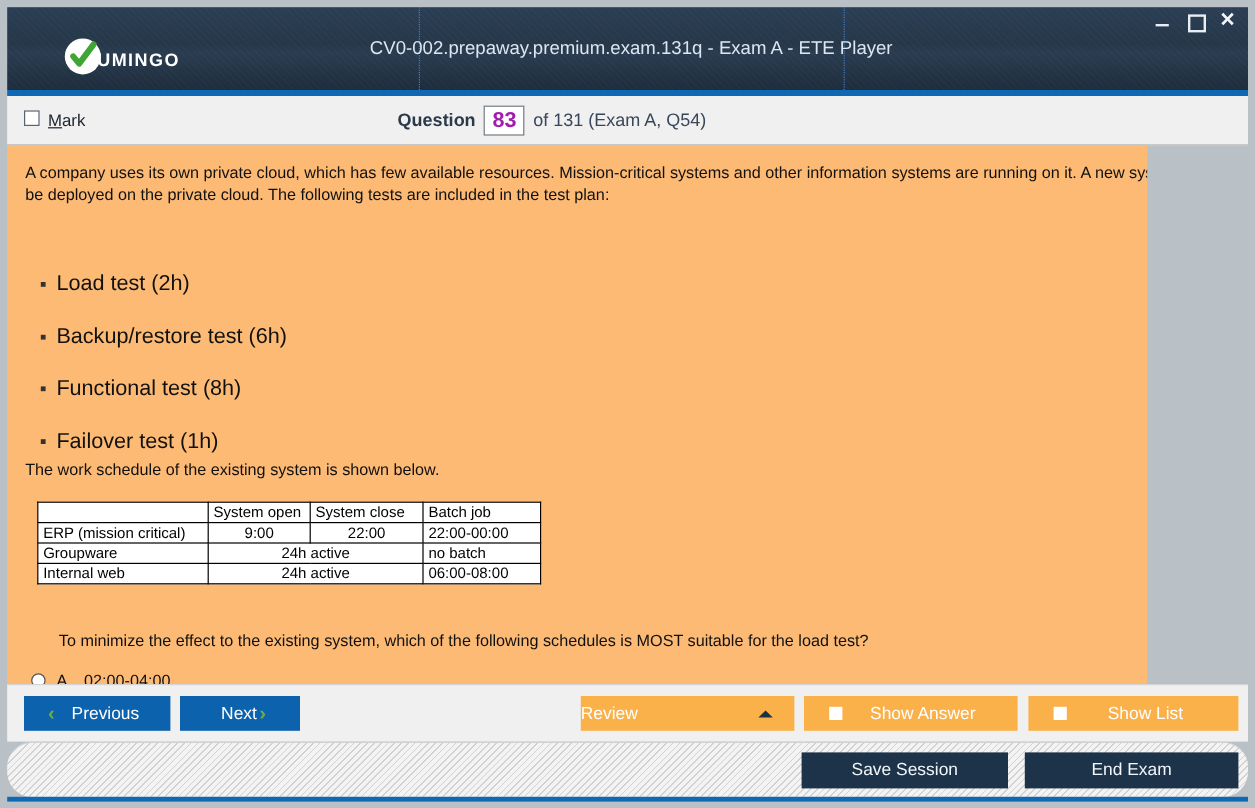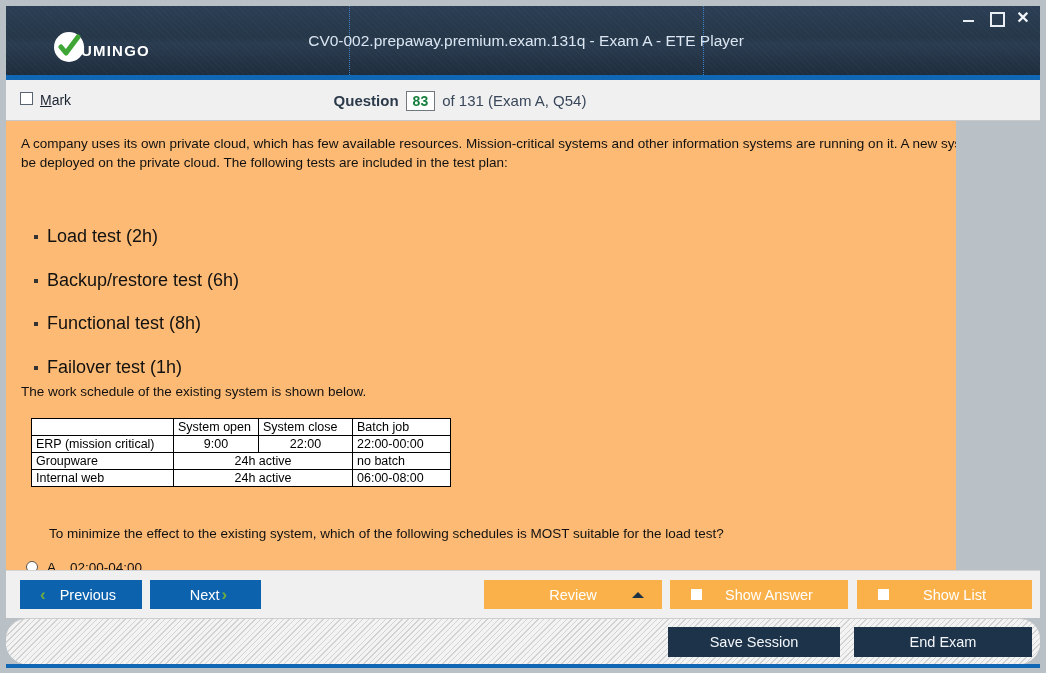--- a/index.html
+++ b/index.html
@@ -96,21 +96,21 @@
 
   .qcounter {
     position: absolute; left: 0; top: 0; width: 908px; height: 41px;
     display: flex; align-items: center; justify-content: center;
     gap: 7px; font-size: 15px; color: #2b3a4a;
     pointer-events: none;
   }
   .qcounter .lbl { font-weight: 700; }
   .qnum-field {
     border: 1px solid #707880; background: #fff;
-    padding: 1px 6px; font-size: 14px; font-weight: 700; color: #15803d;
+    padding: 1px 6px; font-size: 18px; font-weight: 700; color: #a21caf;
     min-width: 24px; text-align: center; pointer-events: auto;
   }
   .qcounter .rest { color: #39475a; }
 
   
   .content {
     position: absolute; left: 6px; top: 121px; width: 950px; height: 449px;
     background: #fdba74;
     overflow: hidden;
   }
@@ -181,27 +181,27 @@
   .btn {
     position: absolute; height: 29px;
     display: flex; align-items: center;
     font-size: 14.5px; color: #ffffff;
     cursor: default; user-select: none;
   }
   .btn-blue { background: #0d62ad; }
   .btn-orange { background: #fbb14a; }
 
   .btn-prev { left: 14px; top: 9px; width: 122px; justify-content: center; gap: 14px; }
-  .btn-next { left: 144px; top: 9px; width: 111px; justify-content: center; gap: 2px; }
+  .btn-next { left: 144px; top: 9px; width: 100px; justify-content: center; gap: 2px; }
   .chev { color: #6fae3e; font-size: 17px; font-weight: 700; line-height: 1; }
   .chev-l { margin-left: -6px; }
   .chev-r { margin-right: -6px; }
 
   .btn-review { left: 478px; top: 9px; width: 178px; justify-content: center; position: absolute; }
-  .btn-review .rv-label { position: absolute; left: 0; width: 178px; text-align: center; }
+  .btn-review .rv-label { position: absolute; left: 0; width: 178px; text-align: left; }
   .tri-up {
     position: absolute; right: 18px; top: 12px;
     width: 0; height: 0;
     border-left: 6px solid transparent;
     border-right: 6px solid transparent;
     border-bottom: 6px solid #1e3246;
   }
   .btn-ans { left: 664px; top: 9px; width: 178px; }
   .btn-list { left: 851px; top: 9px; width: 175px; }
   .sq-icon {

